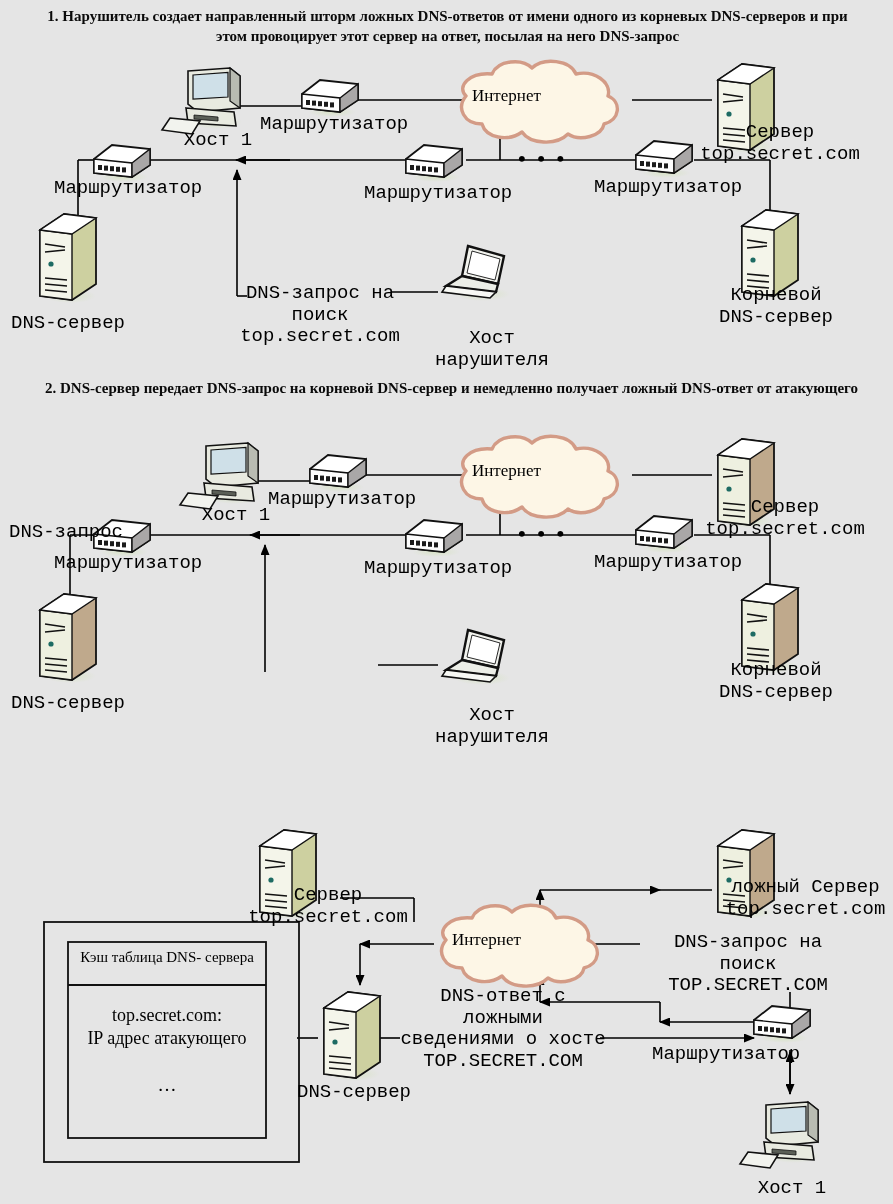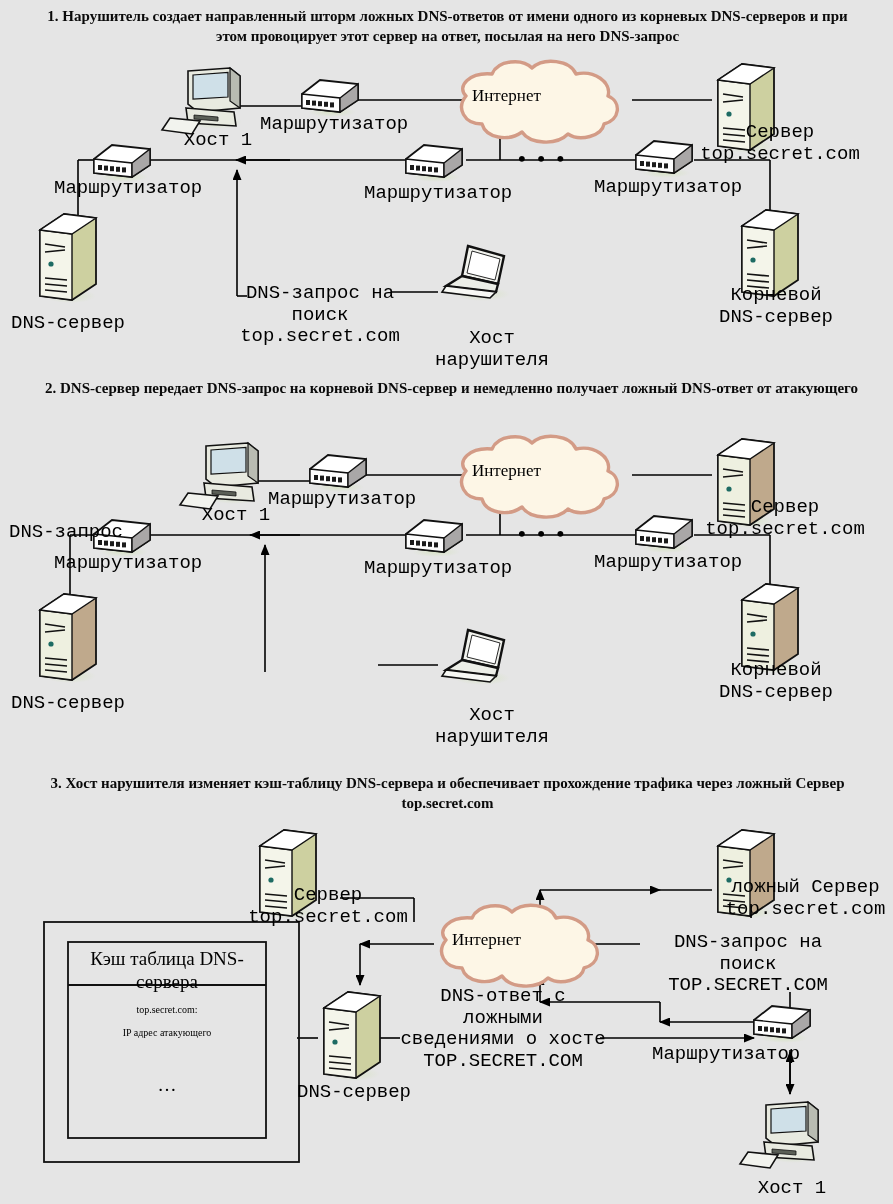--- a/index.html
+++ b/index.html
@@ -32,25 +32,25 @@
     line-height:1.35;
     font-family:"Liberation Serif","DejaVu Serif",serif;
     color:#0a0a0a;
   }
   .cloudlbl{
     position:absolute;
     font-size:17px;
     font-family:"Liberation Serif","DejaVu Serif",serif;
   }
   .tbl-title{
-    position:absolute;text-align:center;font-size:19px;line-height:1.2;
+    position:absolute;text-align:center;font-size:15px;line-height:1.2;
     font-family:"Liberation Serif","DejaVu Serif",serif;
   }
   .tbl-body{
-    position:absolute;text-align:center;font-size:10px;line-height:1.35;
+    position:absolute;text-align:center;font-size:18px;line-height:1.35;
     font-family:"Liberation Serif","DejaVu Serif",serif;
   }
   .dots{
     position:absolute;font-size:22px;letter-spacing:3px;font-weight:bold;
     font-family:"Liberation Serif","DejaVu Serif",serif;
   }
 </style>
 </head>
 <body>
 
@@ -486,21 +486,20 @@
   <div class="cap" style="left:54px;top:553px;width:140px;">Маршрутизатор</div>
   <div class="cap" style="left:364px;top:558px;width:140px;">Маршрутизатор</div>
   <div class="cap" style="left:594px;top:552px;width:140px;">Маршрутизатор</div>
   <div class="cap" style="left:8px;top:693px;width:120px;">DNS-сервер</div>
   <div class="cap" style="left:712px;top:660px;width:128px;">Корневой
 DNS-сервер</div>
   <div class="cap" style="left:412px;top:705px;width:160px;">Хост нарушителя</div>
   <div class="cap" style="left:4px;top:522px;width:124px;">DNS-запрос</div>
   <div class="dots" style="left:518px;top:521px;">• • •</div>
 
-  <div class="title" style="left:20px;top:773px;width:855px;">3. Хост нарушителя изменяет кэш-таблицу DNS-сервера и обеспечивает прохождение трафика через ложный Сервер top.secret.com</div>
   <div class="cap" style="left:248px;top:885px;width:160px;">Сервер
 top.secret.com</div>
   <div class="cap" style="left:718px;top:877px;width:175px;">ложный Сервер
 top.secret.com</div>
   <div class="cloudlbl" style="left:452px;top:930px;width:140px;">Интернет</div>
   <div class="cap" style="left:294px;top:1082px;width:120px;">DNS-сервер</div>
   <div class="cap" style="left:652px;top:1044px;width:140px;">Маршрутизатор</div>
   <div class="cap" style="left:742px;top:1178px;width:100px;">Хост 1</div>
   <div class="cap" style="left:648px;top:932px;width:200px;">DNS-запрос на поиск
 TOP.SECRET.COM</div>

